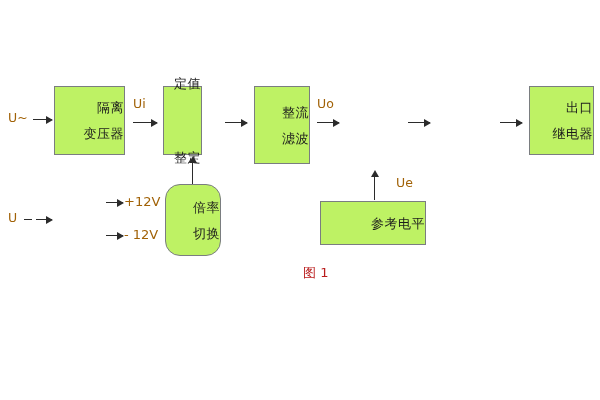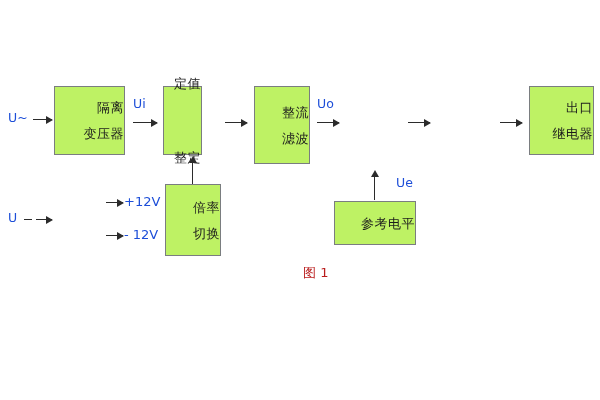--- a/index.html
+++ b/index.html
@@ -32,21 +32,21 @@
   .block .ln {
     display: block;
     text-align: center;
     letter-spacing: 0.5px;
   }
   .block .ln + .ln {
     margin-top: 13px;
   }
   .label {
     position: absolute;
-    color: #1d4ed8;
+    color: #a16207;
     font-size: 12.5px;
     white-space: nowrap;
     line-height: 1;
   }
   .caption {
     position: absolute;
     color: #b91c1c;
     font-size: 13px;
     white-space: nowrap;
     line-height: 1;
@@ -135,28 +135,28 @@
   <div class="dash-h" style="left:24px; top:219px; width:8px;"></div>
   <div class="arrow-h" style="left:36px; top:219px; width:16px;"></div>
 
 
   <div class="arrow-h" style="left:106px; top:202px; width:17px;"></div>
   <div class="label" style="left:124px; top:195px; font-size:13px;">+12V</div>
 
   <div class="arrow-h" style="left:106px; top:235px; width:17px;"></div>
   <div class="label" style="left:124px; top:228px; font-size:13px;">- 12V</div>
 
-  <div class="block" style="left:165px; top:184px; width:56px; height:72px;">
+  <div class="block" style="left:165px; top:184px; width:56px; height:72px;border-radius:15px;">
     <span class="ln">倍率</span>
     <span class="ln">切换</span>
   </div>
 
   <div class="arrow-v" style="left:192px; top:162px; height:22px;"></div>
 
-  <div class="block" style="left:334px; top:201px; width:82px; height:44px;">
+  <div class="block" style="left:320px; top:201px; width:106px; height:44px;">
     <span class="ln">参考电平</span>
   </div>
 
   <div class="arrow-v" style="left:374px; top:176px; height:24px;"></div>
   <div class="label" style="left:396px; top:177px;">Ue</div>
 
   <div class="caption" style="left:303px; top:266px;">图 1</div>
 
 </div>
 

